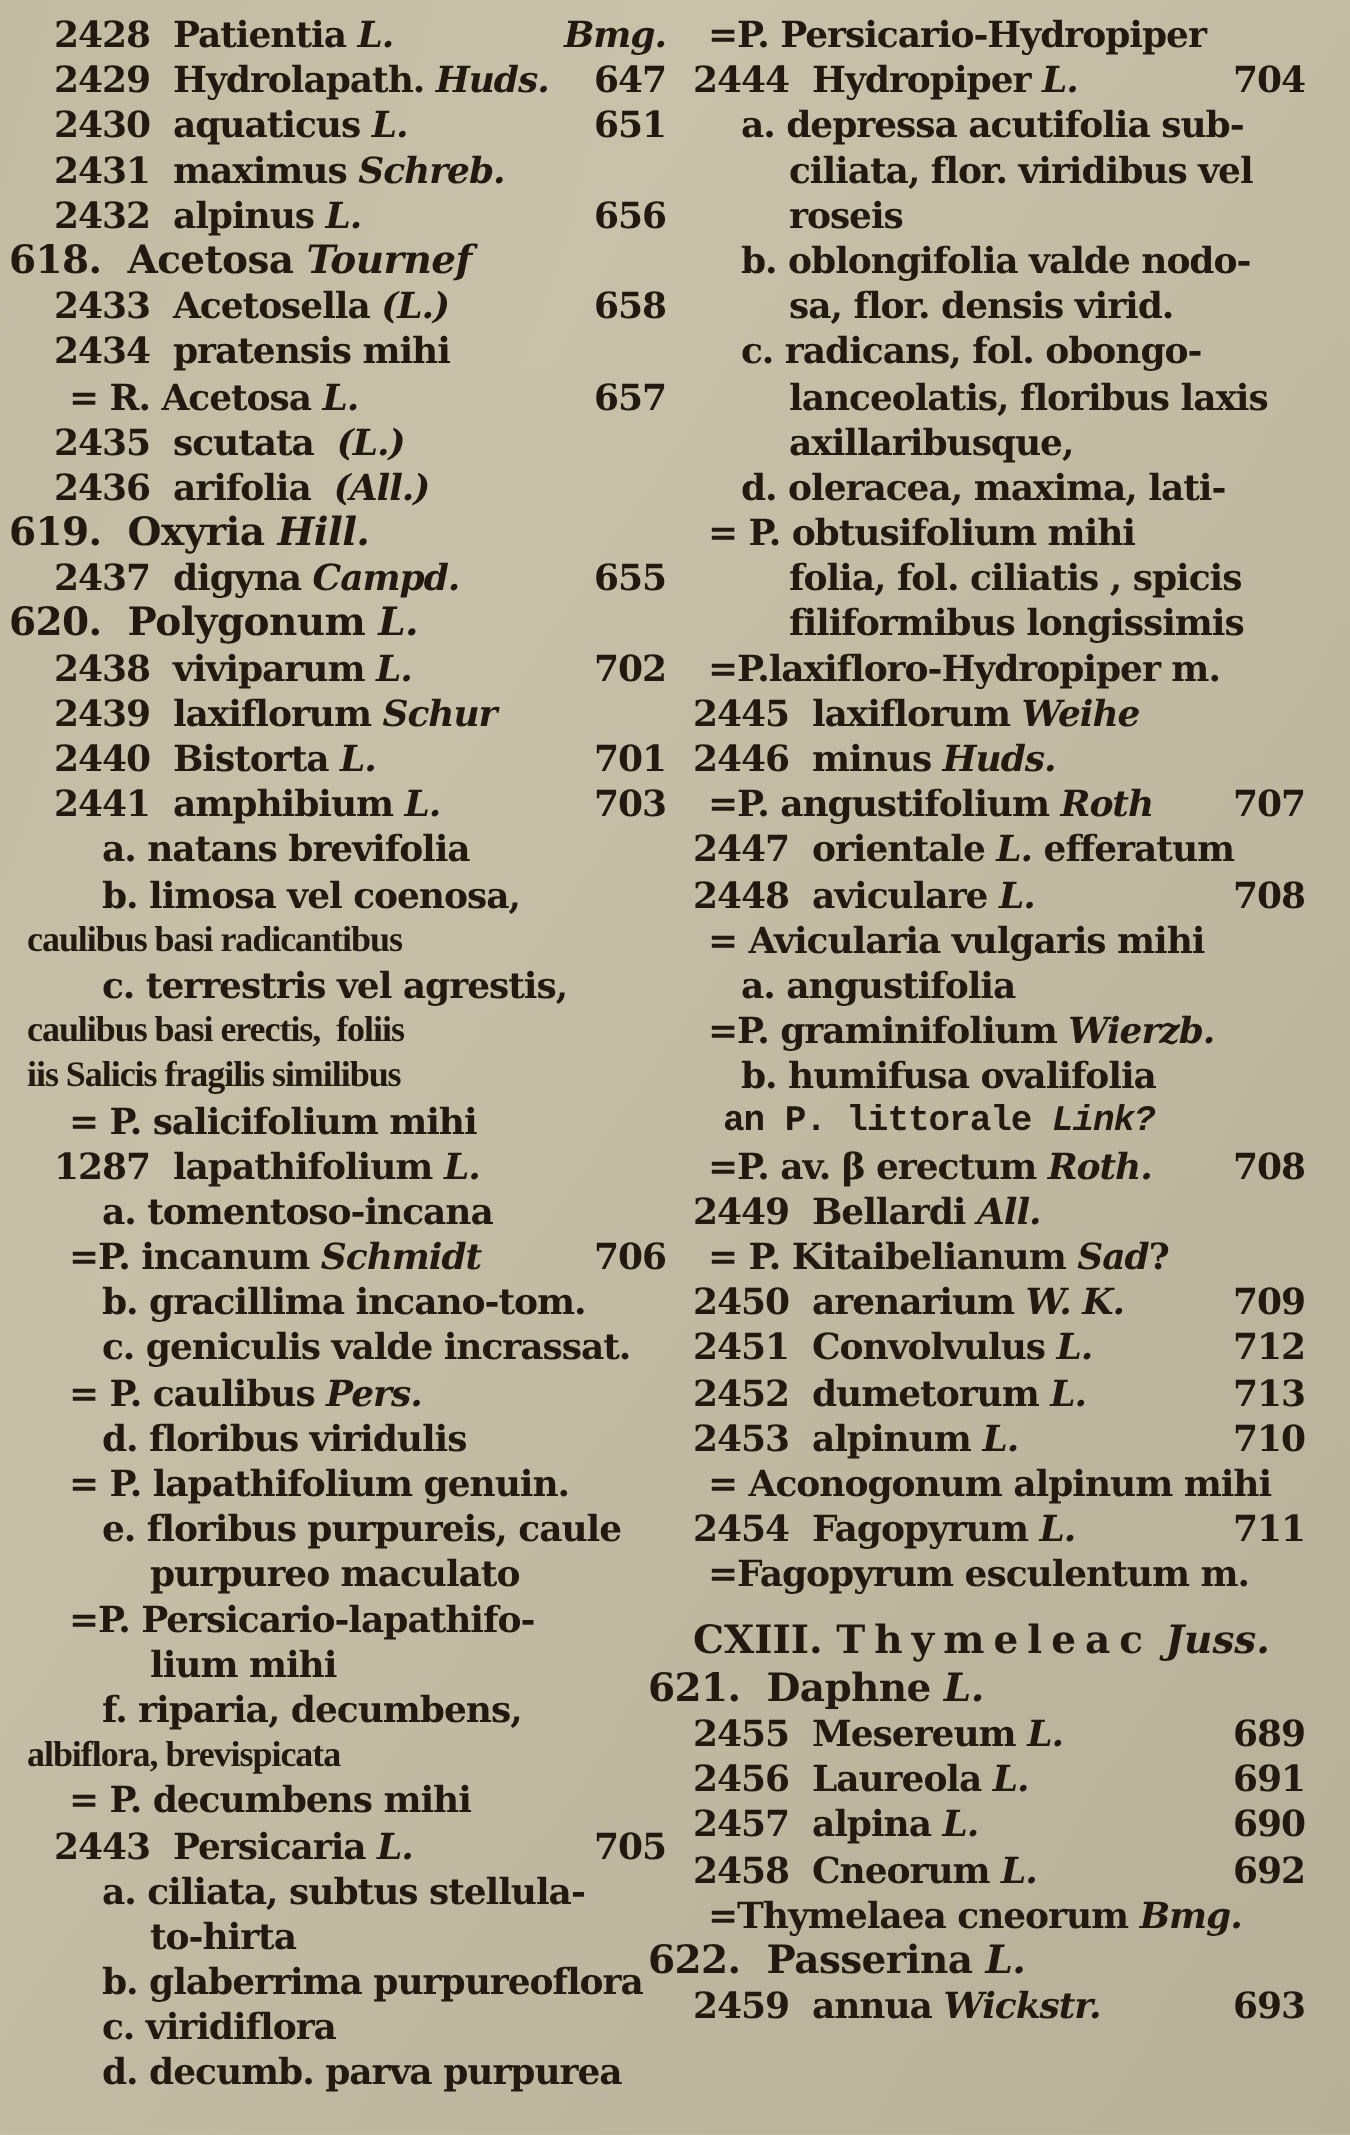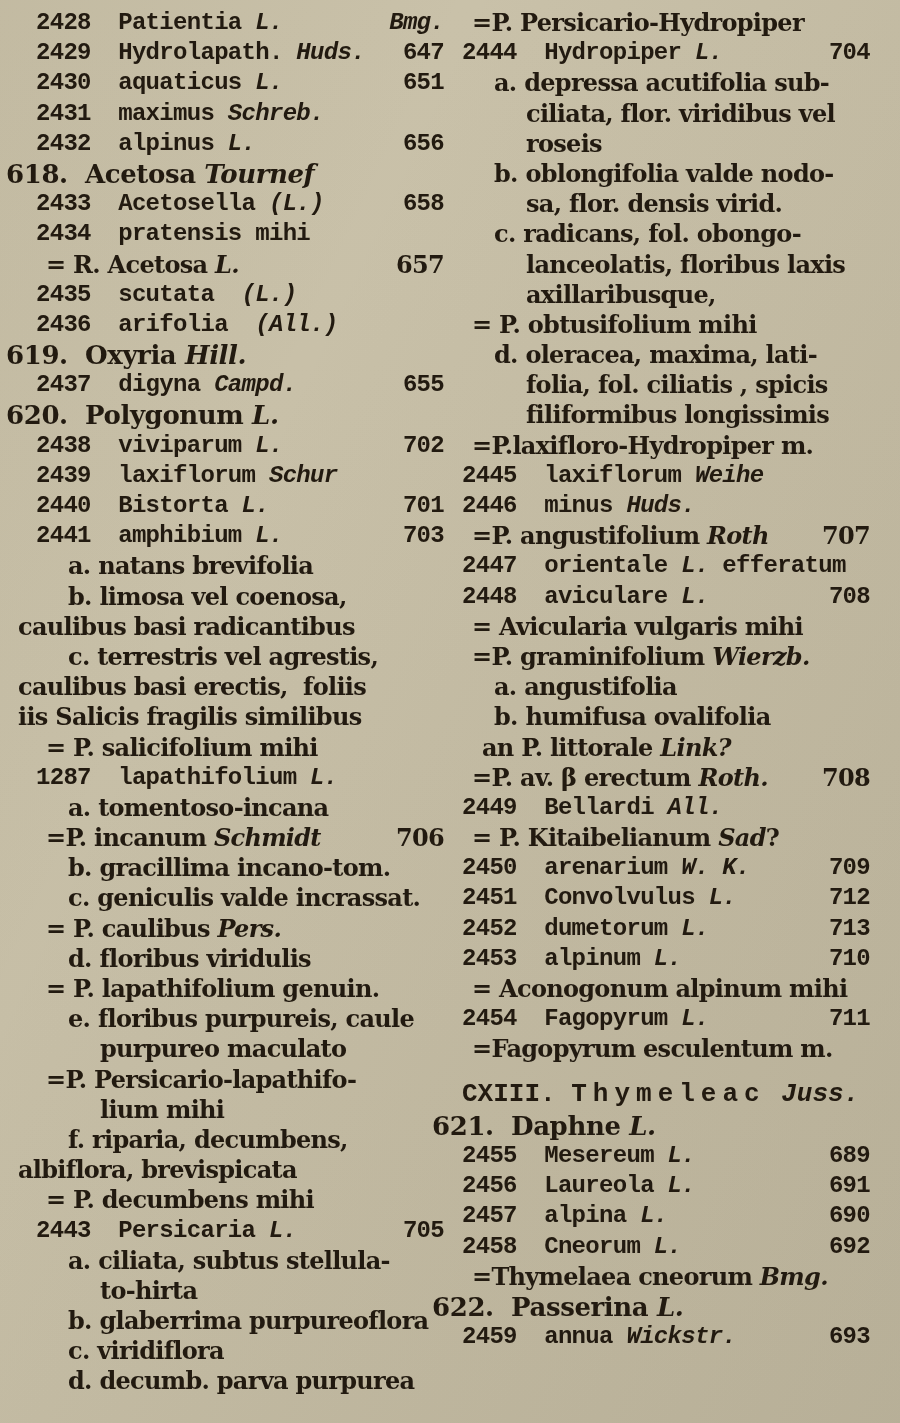--- a/index.html
+++ b/index.html
@@ -25,24 +25,24 @@
   .col.right{left:432px;}
   .line{
     position:relative;
     height:30.2px;line-height:30.2px;
     white-space:pre;
   }
   .it{font-style:italic;}
   .spaced{letter-spacing:6px;}
   .pg{position:absolute;right:2px;top:0;}
   .ind0{padding-left:0;}
-  .ind05{padding-left:12px;}
-  .ind1{padding-left:30px;font-family:Liberation Mono, monospace;}
+  .ind05{padding-left:12px;font-family:Liberation Serif, serif;}
+  .ind1{padding-left:30px;}
   .ind15{padding-left:40px;}
-  .ind17{padding-left:50px;}
+  .ind17{padding-left:50px;font-family:Liberation Mono, monospace;}
   .ind2{padding-left:62px;}
   .ind3{padding-left:94px;}
   .genus{font-size:26px;letter-spacing:-0.4px;}
   .family{font-size:26px;margin-top:14px;margin-bottom:2px;letter-spacing:0;}
 </style>
 </head>
 <body>
 
 <div class="page">
   <div class="col left">
@@ -97,33 +97,33 @@
       <div class="line ind15 synonym"><span class="">=P. Persicario-Hydropiper</span></div>
       <div class="line ind1 species"><span class="">2444  Hydropiper </span><span class="it ">L.</span><span class="pg">704</span></div>
       <div class="line ind2 variety"><span class="">a. depressa acutifolia sub-</span></div>
       <div class="line ind3 continuation"><span class="">ciliata, flor. viridibus vel</span></div>
       <div class="line ind3 continuation"><span class="">roseis</span></div>
       <div class="line ind2 variety"><span class="">b. oblongifolia valde nodo-</span></div>
       <div class="line ind3 continuation"><span class="">sa, flor. densis virid.</span></div>
       <div class="line ind2 variety"><span class="">c. radicans, fol. obongo-</span></div>
       <div class="line ind3 continuation"><span class="">lanceolatis, floribus laxis</span></div>
       <div class="line ind3 continuation"><span class="">axillaribusque,</span></div>
+      <div class="line ind2 variety"><span class="">d. oleracea, maxima, lati-</span></div>
       <div class="line ind15 synonym"><span class="">= P. obtusifolium mihi</span></div>
-      <div class="line ind2 variety"><span class="">d. oleracea, maxima, lati-</span></div>
       <div class="line ind3 continuation"><span class="">folia, fol. ciliatis , spicis</span></div>
       <div class="line ind3 continuation"><span class="">filiformibus longissimis</span></div>
       <div class="line ind15 synonym"><span class="">=P.laxifloro-Hydropiper m.</span></div>
       <div class="line ind1 species"><span class="">2445  laxiflorum </span><span class="it ">Weihe</span></div>
       <div class="line ind1 species"><span class="">2446  minus </span><span class="it ">Huds.</span></div>
       <div class="line ind15 synonym"><span class="">=P. angustifolium </span><span class="it ">Roth</span><span class="pg">707</span></div>
       <div class="line ind1 species"><span class="">2447  orientale </span><span class="it ">L.</span><span class=""> efferatum</span></div>
       <div class="line ind1 species"><span class="">2448  aviculare </span><span class="it ">L.</span><span class="pg">708</span></div>
       <div class="line ind15 synonym"><span class="">= Avicularia vulgaris mihi</span></div>
+      <div class="line ind2 variety"><span class="">a. angustifolia</span></div>
       <div class="line ind15 synonym"><span class="">=P. graminifolium </span><span class="it ">Wierzb.</span></div>
-      <div class="line ind2 variety"><span class="">a. angustifolia</span></div>
       <div class="line ind2 variety"><span class="">b. humifusa ovalifolia</span></div>
       <div class="line ind17 synonym"><span class="">an P. littorale </span><span class="it ">Link?</span></div>
       <div class="line ind15 synonym"><span class="">=P. av. β erectum </span><span class="it ">Roth.</span><span class="pg">708</span></div>
       <div class="line ind1 species"><span class="">2449  Bellardi </span><span class="it ">All.</span></div>
       <div class="line ind15 synonym"><span class="">= P. Kitaibelianum </span><span class="it ">Sad</span><span class="">?</span></div>
       <div class="line ind1 species"><span class="">2450  arenarium </span><span class="it ">W. K.</span><span class="pg">709</span></div>
       <div class="line ind1 species"><span class="">2451  Convolvulus </span><span class="it ">L.</span><span class="pg">712</span></div>
       <div class="line ind1 species"><span class="">2452  dumetorum </span><span class="it ">L.</span><span class="pg">713</span></div>
       <div class="line ind1 species"><span class="">2453  alpinum </span><span class="it ">L.</span><span class="pg">710</span></div>
       <div class="line ind15 synonym"><span class="">= Aconogonum alpinum mihi</span></div>

